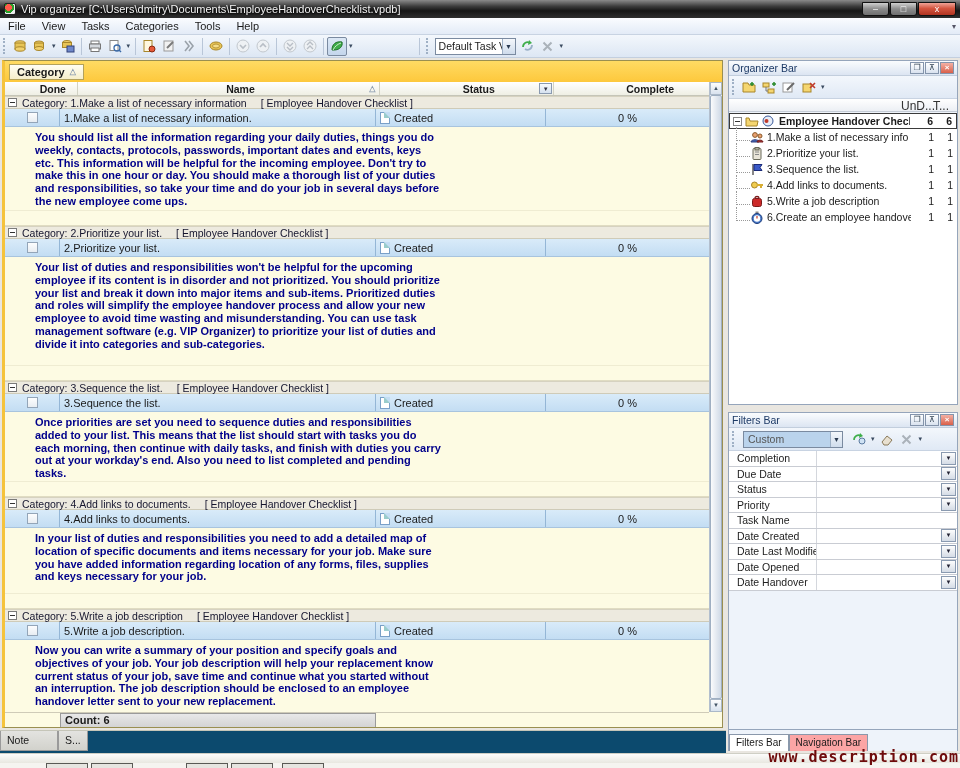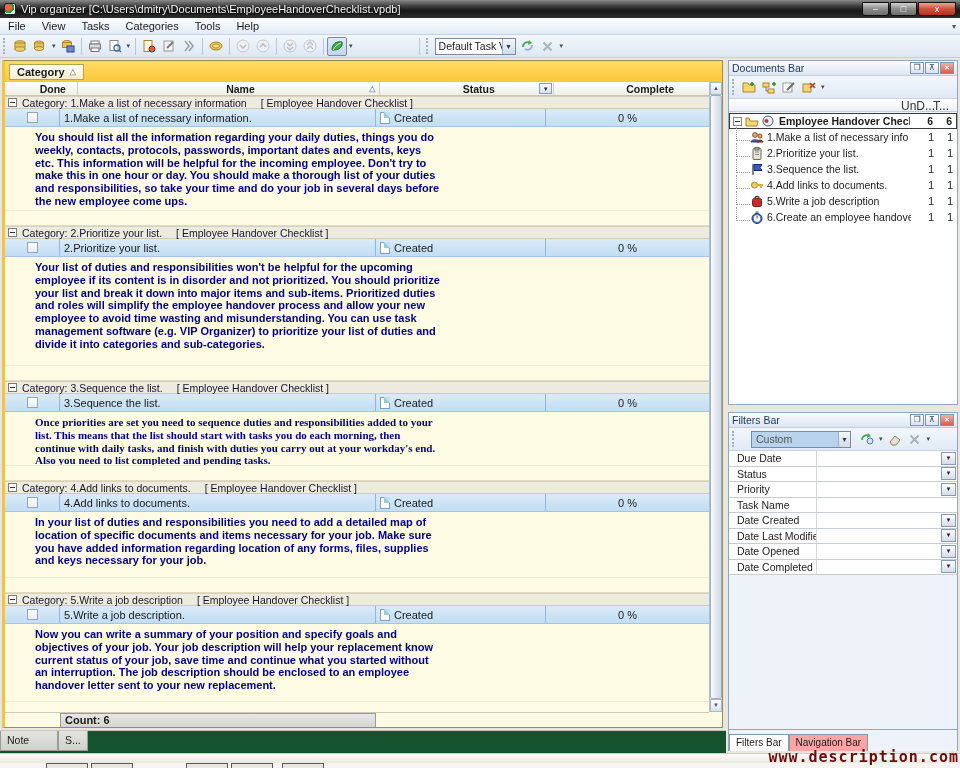--- a/index.html
+++ b/index.html
@@ -63,21 +63,21 @@
   .c-status { width:170px; padding-left:4px; gap:4px; }
   .c-complete { width:163px; justify-content:center; border-right:none; }
   .checkbox { width:11px; height:11px; border:1px solid #93a5b8; background:linear-gradient(#fcfdfe,#e8edf2); }
   .doc-icon { width:10px; height:12px; background:#fff; border:1px solid #7aa0c8; position:relative; flex:0 0 10px; }
   .doc-icon::after { content:""; position:absolute; right:-1px; top:-1px; border:3px solid; border-color:#c3ddf3 #c3ddf3 #9cc #9cc; }
   .notes-row { background:#fdfbe3; overflow:hidden; border-bottom:1px solid #efecd2; }
   .notes-text { width:438px; padding:4px 0 2px 30px; color:#00008b; font-weight:bold; font-size:11px; line-height:1.16; }
   .spacer-row { background:#fdfbe3; border-bottom:1px solid #e0dcc2; }
   .n1 { height:84px; } .sp1 { height:15px; }
   .n2 { height:109px; } .sp2 { height:15px; }
-  .n3 { height:54px;font-family:Liberation Serif, serif; } .sp3 { height:15px; }
+  .n3 { height:70px; } .sp3 { height:15px; }
   .n4 { height:66px; } .sp4 { height:15px; }
   .n5 { height:78px; }
 
   .count-row { position:absolute; left:0; right:13px; bottom:0; height:15px; background:#fdfbe3; border-top:1px solid #cfcbb8; }
   .count-chip { position:absolute; left:55px; width:316px; top:0; height:18px;
     background:linear-gradient(#e8e8e8,#cfcfcf); border:1px solid #9a9a9a; font-weight:bold; padding-left:4px; line-height:12px; }
 
   .vscroll { position:absolute; right:0; top:21px; bottom:15px; width:13px; background:#e8eef5; border-left:1px solid #b3bfce; }
   .varrow { height:13px; background:linear-gradient(#fdfdfd,#d8e2ee); border:1px solid #aab8c8; font-size:6px; text-align:center; line-height:11px; color:#456; }
   .varrow.down { position:absolute; bottom:0; left:0; right:0; }
@@ -99,35 +99,35 @@
   .tree-row { height:16px; display:flex; align-items:center; font-size:10.5px; white-space:nowrap; }
   .tree-row.root { font-weight:bold; border:1px solid #3a3a3a; }
   .tree-row .lbl { flex:1; overflow:hidden; }
   .tree-row .cnt { width:26px; text-align:right; padding-right:3px; }
   .tree-row .cnt2 { width:20px; text-align:right; padding-right:4px; }
   .expander { width:9px; height:9px; border:1px solid #888; background:#fff; margin:0 3px; position:relative; flex:0 0 9px; }
   .expander::after { content:""; position:absolute; left:1px; right:1px; top:3px; border-top:1px solid #333; }
   .tree-line { width:14px; height:14px; border-left:1px dotted #999; border-bottom:1px dotted #999; margin-left:7px; margin-bottom:7px; flex:0 0 14px; }
   .ticon-s { width:14px; height:13px; margin-right:3px; flex:0 0 14px; }
 
-  .flt-combo { display:flex; height:17px; border:1px solid #7a8aa0; margin-left:12px; }
+  .flt-combo { display:flex; height:17px; border:1px solid #7a8aa0; margin-left:4px; }
   .flt-combo .combo-text { width:86px; background:#bad3ec; color:#555; padding:1px 4px; font-size:10.5px; }
   .flt-combo .combo-btn { width:12px; background:linear-gradient(#f4f7fb,#cfdcec); border-left:1px solid #9db0c6; font-size:7px; text-align:center; line-height:15px; color:#2a3a50; }
   .flt-rows { background:#eef3fa; }
   .flt-row { height:15.5px; display:flex; background:#fff; border-bottom:1px solid #c9ccd3; align-items:center; }
   .flt-label { width:88px; border-right:1px solid #d4d7dd; padding-left:8px; font-size:10.5px; color:#222; overflow:hidden; white-space:nowrap; height:100%; display:flex; align-items:center; }
   .flt-value { flex:1; height:100%; }
   .flt-dd { width:15px; height:13px; margin-right:1px; border:1px solid #8a9ab0; background:linear-gradient(#fdfdfd,#d5dce6); font-size:6px; line-height:11px; text-align:center; color:#223; }
 
   .rtabs { position:absolute; left:728px; top:730px; width:230px; height:21px; display:flex; align-items:flex-end; background:#eef3fa; border-left:1px solid #95a5bb; border-right:1px solid #95a5bb; }
   .rtab { border:1px solid #8a98ab; border-bottom:none; padding:2px 6px 3px; font-size:10px; background:#fca5a5; }
   .rtab.active { background:#fff; font-weight:normal; }
 
   
-  .note-tabs { position:absolute; left:0; top:730px; width:726px; height:32px; background:#14532d; border-top:1px solid #c5c5b8; display:flex; align-items:flex-start; }
+  .note-tabs { position:absolute; left:0; top:730px; width:726px; height:32px; background:#0c4a6e; border-top:1px solid #c5c5b8; display:flex; align-items:flex-start; }
   .ntab { border:1px solid #9a9a9a; border-top:none; padding:3px 6px 4px; background:linear-gradient(#e3e3e0,#d2d2cc); font-size:10.5px; }
   .ntab.first { width:58px; }
   .statusbar { position:absolute; left:0; top:753px; width:960px; height:10px; background:linear-gradient(#fdfdfc,#e8e7e0); border-top:1px solid #cfcfc5; }
   .taskbar-remnant { position:absolute; left:0; top:763px; width:960px; height:5px; background:#f5f4f0; }
   .tb-box { position:absolute; top:0; height:5px; width:42px; border:1px solid #5a5a55; border-bottom:none; background:#e6e5e0; }
 
   .watermark { position:absolute; right:1px; top:748px; font-family:"DejaVu Sans Mono", monospace; font-weight:bold; font-size:15px; letter-spacing:1px; color:#6e0b0b; background:transparent; }
 </style>
 </head>
 <body>
@@ -408,21 +408,21 @@
 
     <div class="vscroll">
       <div class="varrow">▲</div>
       <div class="vthumb"></div>
       <div class="varrow down">▼</div>
     </div>
   </div>
 
   <div class="rpanel cat-panel">
     <div class="ptitle">
-      <span class="pt-label">Documents Bar</span>
+      <span class="pt-label">Organizer Bar</span>
       <span class="pbtn">❐</span>
       <span class="pbtn">⊼</span>
       <span class="pbtn close">×</span>
     </div>
     <div class="ptoolbar">
       <span class="grip"></span>
       <span class="tbtn">
           <svg class="ticon" width="15" height="13">
             <path d="M1 4 L1 11 L13 11 L13 4 L7 4 L6 2 L1 2 Z" fill="#f5d670" stroke="#a8862a"></path>
             <path d="M10 1 L10 5 M8 3 L12 3" stroke="#2a8a2a" stroke-width="1.5"></path>
@@ -567,20 +567,25 @@
         </span>
       <span class="tbtn">
           <svg class="ticon" width="13" height="13">
             <path d="M2.5 2.5 L10.5 10.5 M10.5 2.5 L2.5 10.5" stroke="#aab2ba" stroke-width="2"></path>
           </svg>
         </span>
       <span class="tcaret">▾</span>
     </div>
     <div class="flt-rows">
       <div class="flt-row">
+        <span class="flt-label">Completion</span>
+          <span class="flt-value"></span>
+          <span class="flt-dd">▼</span>
+      </div>
+      <div class="flt-row">
         <span class="flt-label">Due Date</span>
           <span class="flt-value"></span>
           <span class="flt-dd">▼</span>
       </div>
       <div class="flt-row">
         <span class="flt-label">Status</span>
           <span class="flt-value"></span>
           <span class="flt-dd">▼</span>
       </div>
       <div class="flt-row">
@@ -601,21 +606,21 @@
         <span class="flt-label">Date Last Modifie</span>
           <span class="flt-value"></span>
           <span class="flt-dd">▼</span>
       </div>
       <div class="flt-row">
         <span class="flt-label">Date Opened</span>
           <span class="flt-value"></span>
           <span class="flt-dd">▼</span>
       </div>
       <div class="flt-row">
-        <span class="flt-label">Date Completed</span>
+        <span class="flt-label">Date Handover</span>
           <span class="flt-value"></span>
           <span class="flt-dd">▼</span>
       </div>
     </div>
   </div>
 
   <div class="rtabs">
     <span class="rtab active">Filters Bar</span>
     <span class="rtab">Navigation Bar</span>
   </div>

